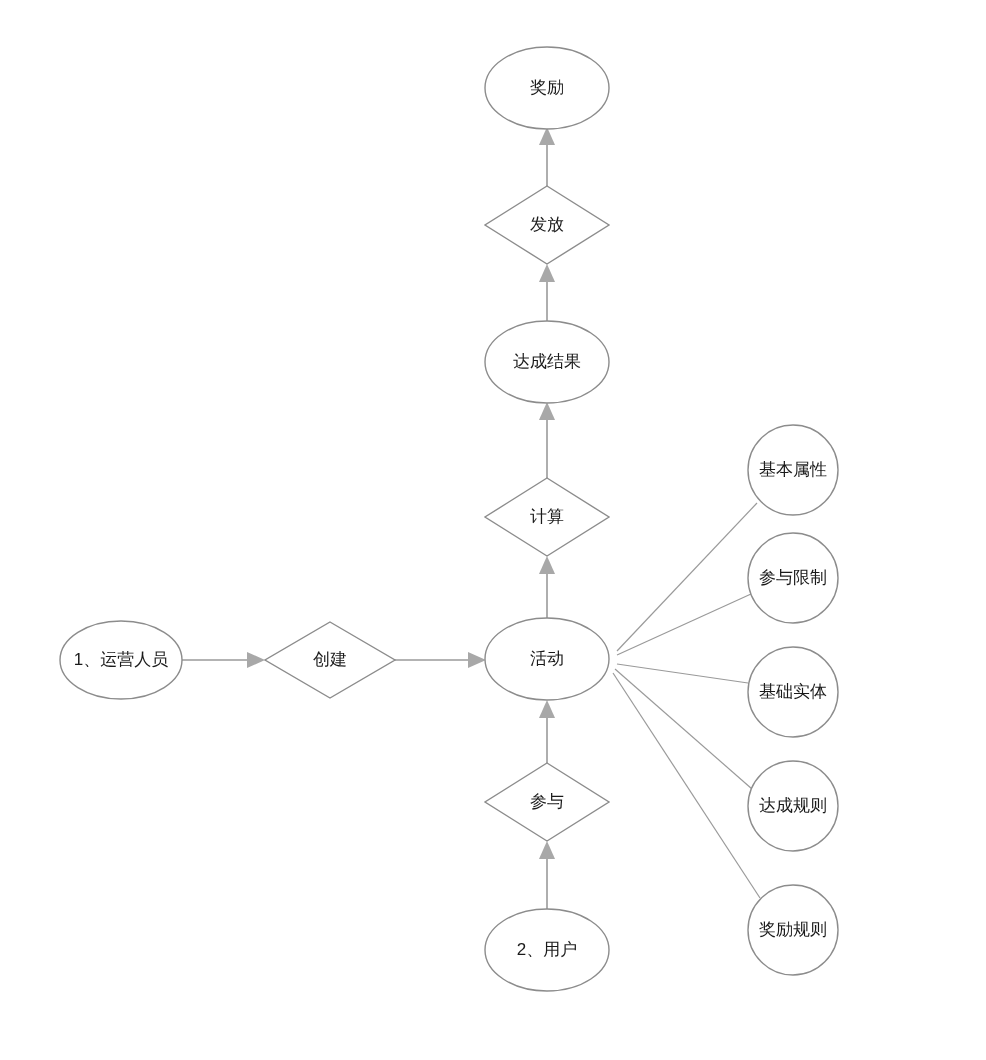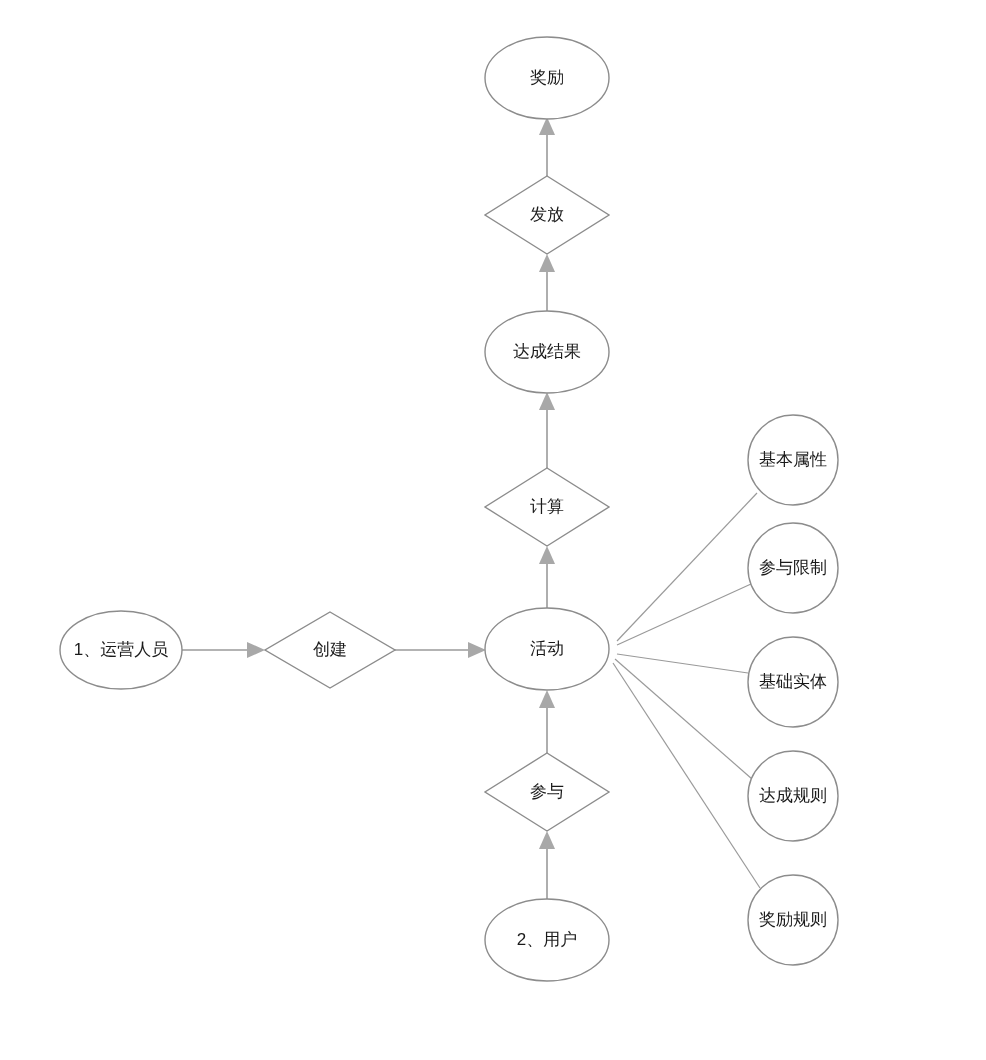--- a/index.html
+++ b/index.html
@@ -10,21 +10,21 @@
   body {
     width: 986px;
     height: 1060px;
     position: relative;
     overflow: hidden;
     font-family: "Liberation Sans", "DejaVu Sans", sans-serif;
   }
   #diagram-root {
     position: absolute;
     left: 0;
-    top: 4px;
+    top: 14px;
     width: 986px;
     height: 816px;
     text-align: right;
   }
   svg#er-canvas {
     display: block;
     width: 986px;
     height: 1060px;
   }
   .node-shape {

